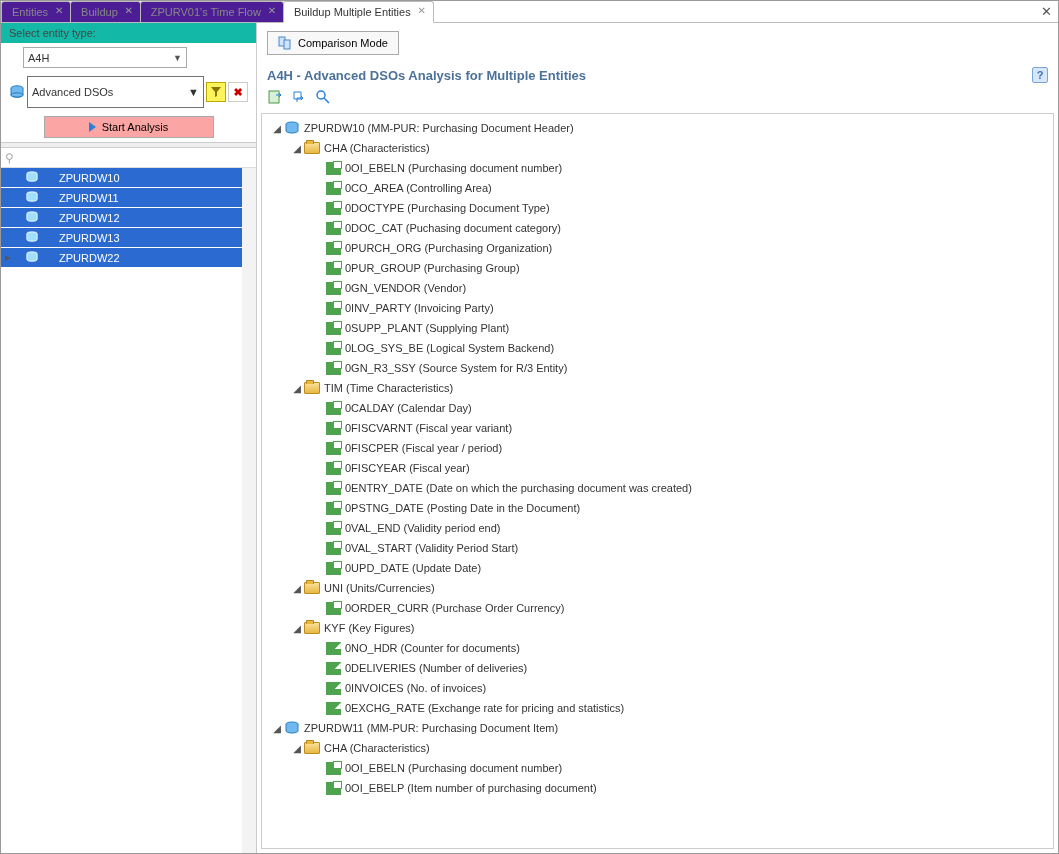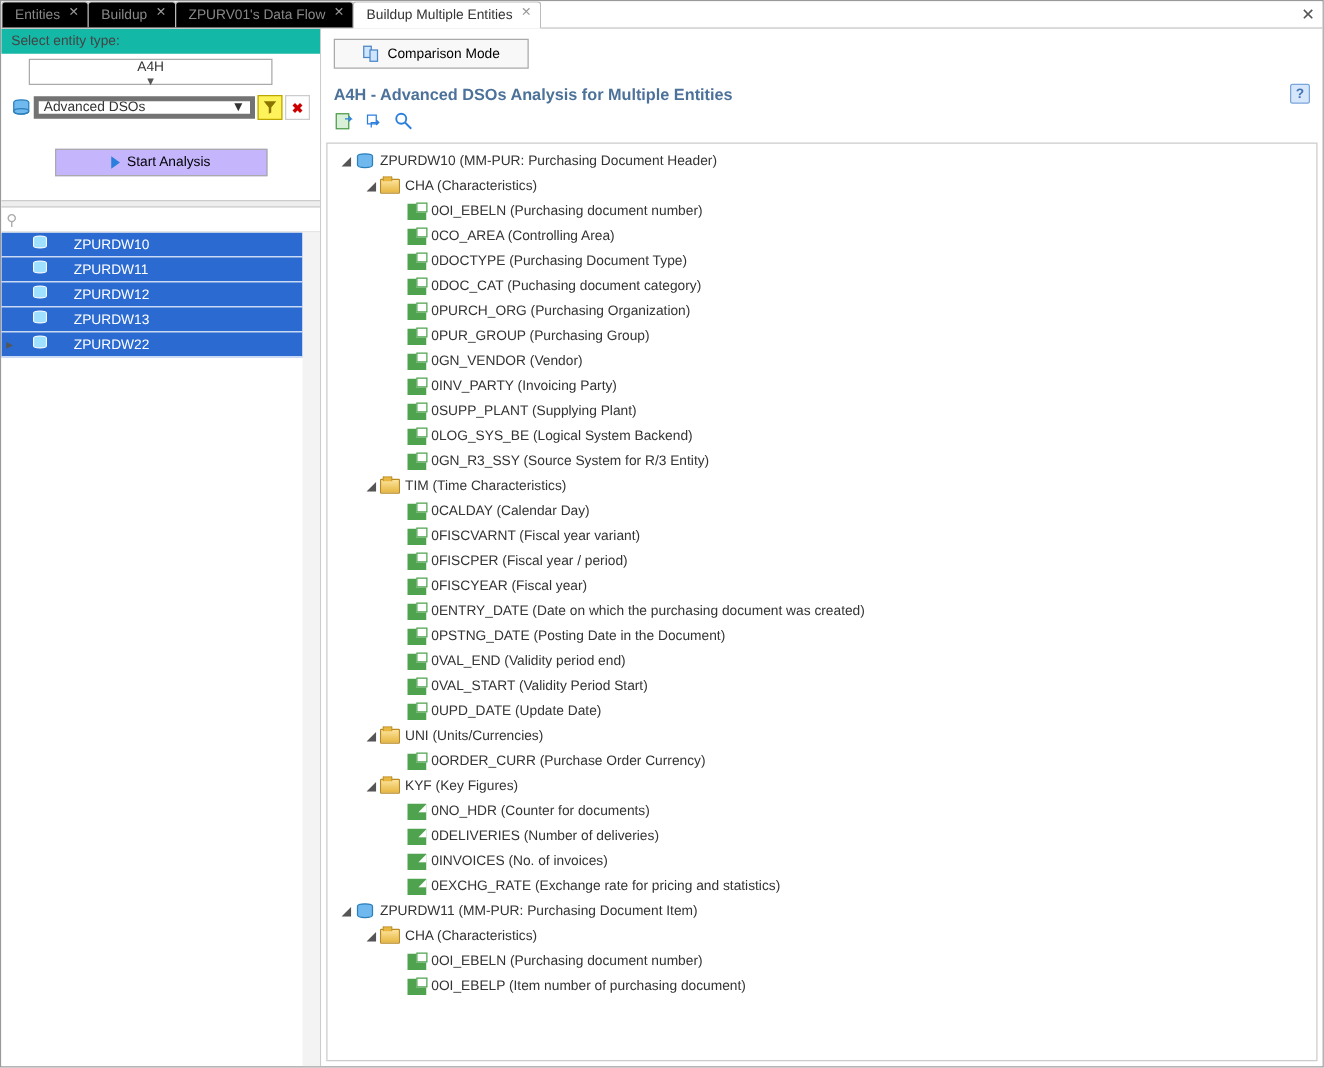--- a/index.html
+++ b/index.html
@@ -1,47 +1,47 @@
 <!DOCTYPE html>
 <html><head>
 <meta charset="utf-8">
 <style>
 * { box-sizing: border-box; margin: 0; padding: 0; }
 body { font-family: Tahoma, Arial, sans-serif; font-size: 11px; color: #333; background: #fff; width: 1059px; height: 854px; overflow: hidden; border: 1px solid #999; }
 
 .tabs-bar { height: 22px; background: #fff; border-bottom: 1px solid #bbb; display: flex; align-items: flex-end; position: relative; }
-.tab { height: 21px; padding: 0 6px 0 10px; display: flex; align-items: center; gap: 6px; border: 1px solid #bbb; border-bottom: none; background: #000000; margin-right: -1px; color: #888; border-top-left-radius: 3px; border-top-right-radius: 3px; font-size: 11px; }
+.tab { height: 21px; padding: 0 6px 0 10px; display: flex; align-items: center; gap: 6px; border: 1px solid #bbb; border-bottom: none; background: #4c1d95; margin-right: -1px; color: #888; border-top-left-radius: 3px; border-top-right-radius: 3px; font-size: 11px; }
 .tab.active { background: #fff; color: #333; position: relative; z-index: 2; height: 22px; border-bottom: 1px solid #fff; margin-bottom: -1px; }
 .tab-close { width: 10px; height: 10px; line-height: 8px; text-align: center; color: #999; font-size: 10px; }
 .window-close { position: absolute; right: 6px; top: 3px; font-size: 13px; color: #555; }
 
 .main-split { display: flex; height: calc(100% - 22px); }
 .left-pane { width: 256px; border-right: 1px solid #ccc; background: #fff; display: flex; flex-direction: column; }
 .right-pane { flex: 1; background: #fff; display: flex; flex-direction: column; position: relative; }
 
 .panel-header { padding: 4px 8px; font-size: 11px; color: #444; background: #14b8a6; }
 .left-controls { padding: 4px 10px 4px 22px; }
 .left-controls2 { padding: 4px 8px; display: flex; align-items: center; gap: 2px; }
-.combo { width: 195px; height: 21px; border: 1px solid #aaa; background: #fff; display: flex; align-items: center; padding: 0 4px; justify-content: space-between; margin-left: 0; flex-direction: column; }
+.combo { width: 164px; height: 21px; border: 1px solid #aaa; background: #fff; display: flex; align-items: center; padding: 0 4px; justify-content: space-between; margin-left: 0; }
 .combo .arrow { font-size: 9px; color: #555; }
-.combo2 { flex: 1; height: 18px; border: 4px solid #737373; background: #fff; display: flex; align-items: center; padding: 0 4px; justify-content: space-between; }
+.combo2 { flex: 1; height: 32px; border: 1px solid #737373; background: #fff; display: flex; align-items: center; padding: 0 4px; justify-content: space-between; }
 .db-cyl-icon { width: 16px; height: 16px; flex-shrink: 0; }
 .filter-icon { width: 20px; height: 20px; background: #fff35c; border: 1px solid #bba700; display: flex; align-items: center; justify-content: center; font-size: 10px; }
 .clear-icon { width: 20px; height: 20px; border: 1px solid #ccc; display: flex; align-items: center; justify-content: center; color: #c00; font-weight: bold; font-size: 11px; background:#fff; }
-.start-btn { margin: 19px auto; display: flex; align-items: center; justify-content: center; gap: 6px; width: 170px; height: 22px; border: 1px solid #aaa; background: #c4b5fd; font-size: 11px; }
+.start-btn { margin: 4px auto; display: flex; align-items: center; justify-content: center; gap: 6px; width: 170px; height: 22px; border: 1px solid #aaa; background: #fca5a5; font-size: 11px; }
 .play-icon { width: 0; height: 0; border-left: 7px solid #2b7fdc; border-top: 5px solid transparent; border-bottom: 5px solid transparent; }
 
 .left-divider { height: 6px; border-top: 1px solid #ccc; border-bottom: 1px solid #ccc; background: #eee; }
 .left-filter-row { height: 20px; border-bottom: 1px solid #ddd; display: flex; align-items: center; padding-left: 4px; color: #aaa; font-size: 12px;}
 .left-list { flex: 1; overflow: auto; position: relative; border-right: 14px solid #f3f3f3; }
 .list-row { height: 20px; display: flex; align-items: center; background: #2b6bd1; color: #fff; border-bottom: 1px solid #fff; padding-left: 24px; gap: 20px; font-size: 11px;}
 .db-small { width:14px; height:12px; display:inline-block; }
 
 .right-toolbar-top { padding: 8px 10px; }
-.comp-btn { display: inline-flex; align-items: center; gap: 6px; height: 24px; padding: 0 22px; border: 1px solid #aaa; background: #f8f8f8; font-size: 11px; }
+.comp-btn { display: inline-flex; align-items: center; gap: 6px; height: 24px; padding: 0 10px; border: 1px solid #aaa; background: #f8f8f8; font-size: 11px; }
 .right-title-row { display:flex; align-items:center; padding: 4px 10px 6px 10px; }
 .right-title { font-size: 13px; font-weight: bold; color: #4c729a; flex:1; }
 .help-icon { width: 16px; height: 16px; background: #d6e6fb; border: 1px solid #7aa5da; color: #3f72b5; font-weight: bold; display:flex; align-items:center; justify-content:center; font-size:11px; border-radius:2px;}
 .right-icon-toolbar { padding: 0 10px 6px 10px; display: flex; gap: 8px; }
 .right-icon-toolbar svg { width:16px; height:16px; }
 .tree-container { flex: 1; border: 1px solid #ccc; margin: 0 4px 4px 4px; overflow-y: scroll; padding: 4px 0; }
 .tree-node { display: flex; align-items: center; height: 20px; font-size: 11px; color: #333; }
 .toggle { width: 10px; text-align: center; color: #555; font-size: 10px; display:inline-block;}
 .ico { width: 16px; height: 16px; margin: 0 4px 0 2px; flex-shrink: 0; }
 .folder-open { display:inline-block; width:16px; height:12px; background: linear-gradient(#fbe29b,#e7b742); border:1px solid #bb8a1e; border-radius:1px; position:relative; }
@@ -64,21 +64,21 @@
   <div id="tabs-container" style="display:flex;">
       <div class="tab">
         <span>Entities</span>
         <span class="tab-close">✕</span>
       </div>
       <div class="tab">
         <span>Buildup</span>
         <span class="tab-close">✕</span>
       </div>
       <div class="tab">
-        <span>ZPURV01's Data Flow</span>
+        <span>ZPURV01's Time Flow</span>
         <span class="tab-close">✕</span>
       </div>
       <div class="tab active">
         <span>Buildup Multiple Entities</span>
         <span class="tab-close">✕</span>
       </div>
     </div>
   <span class="window-close">✕</span>
 </div>
 

